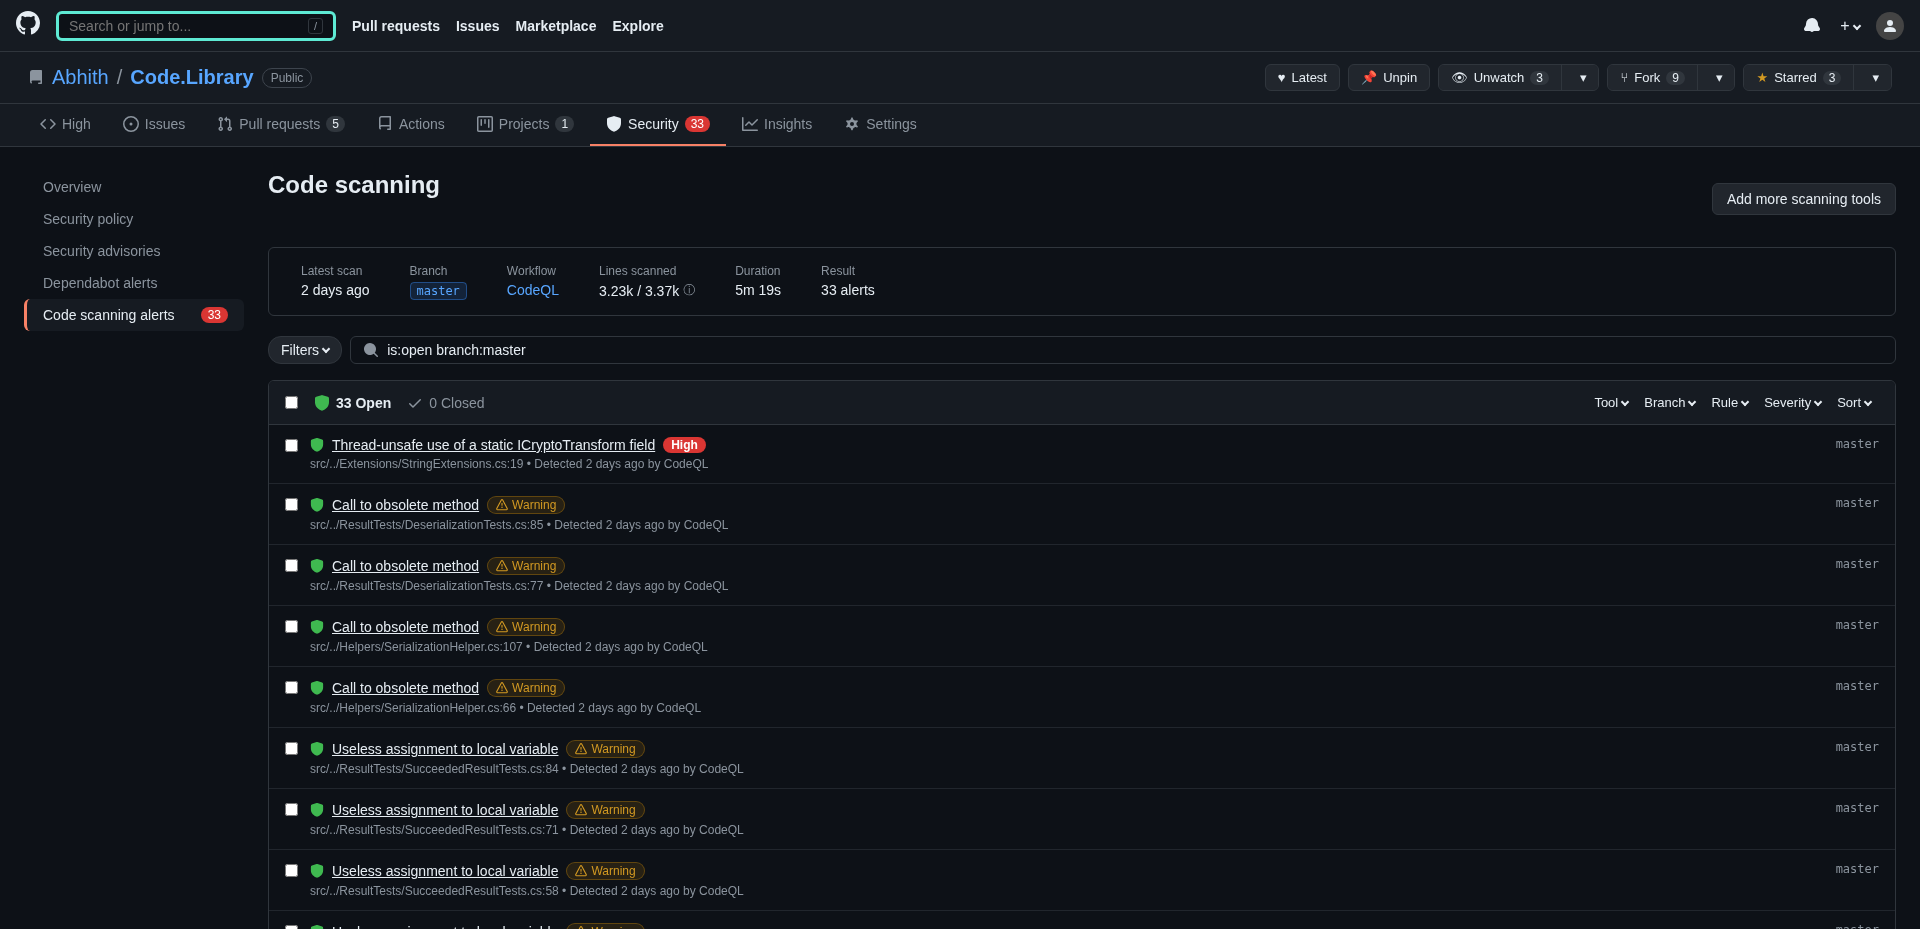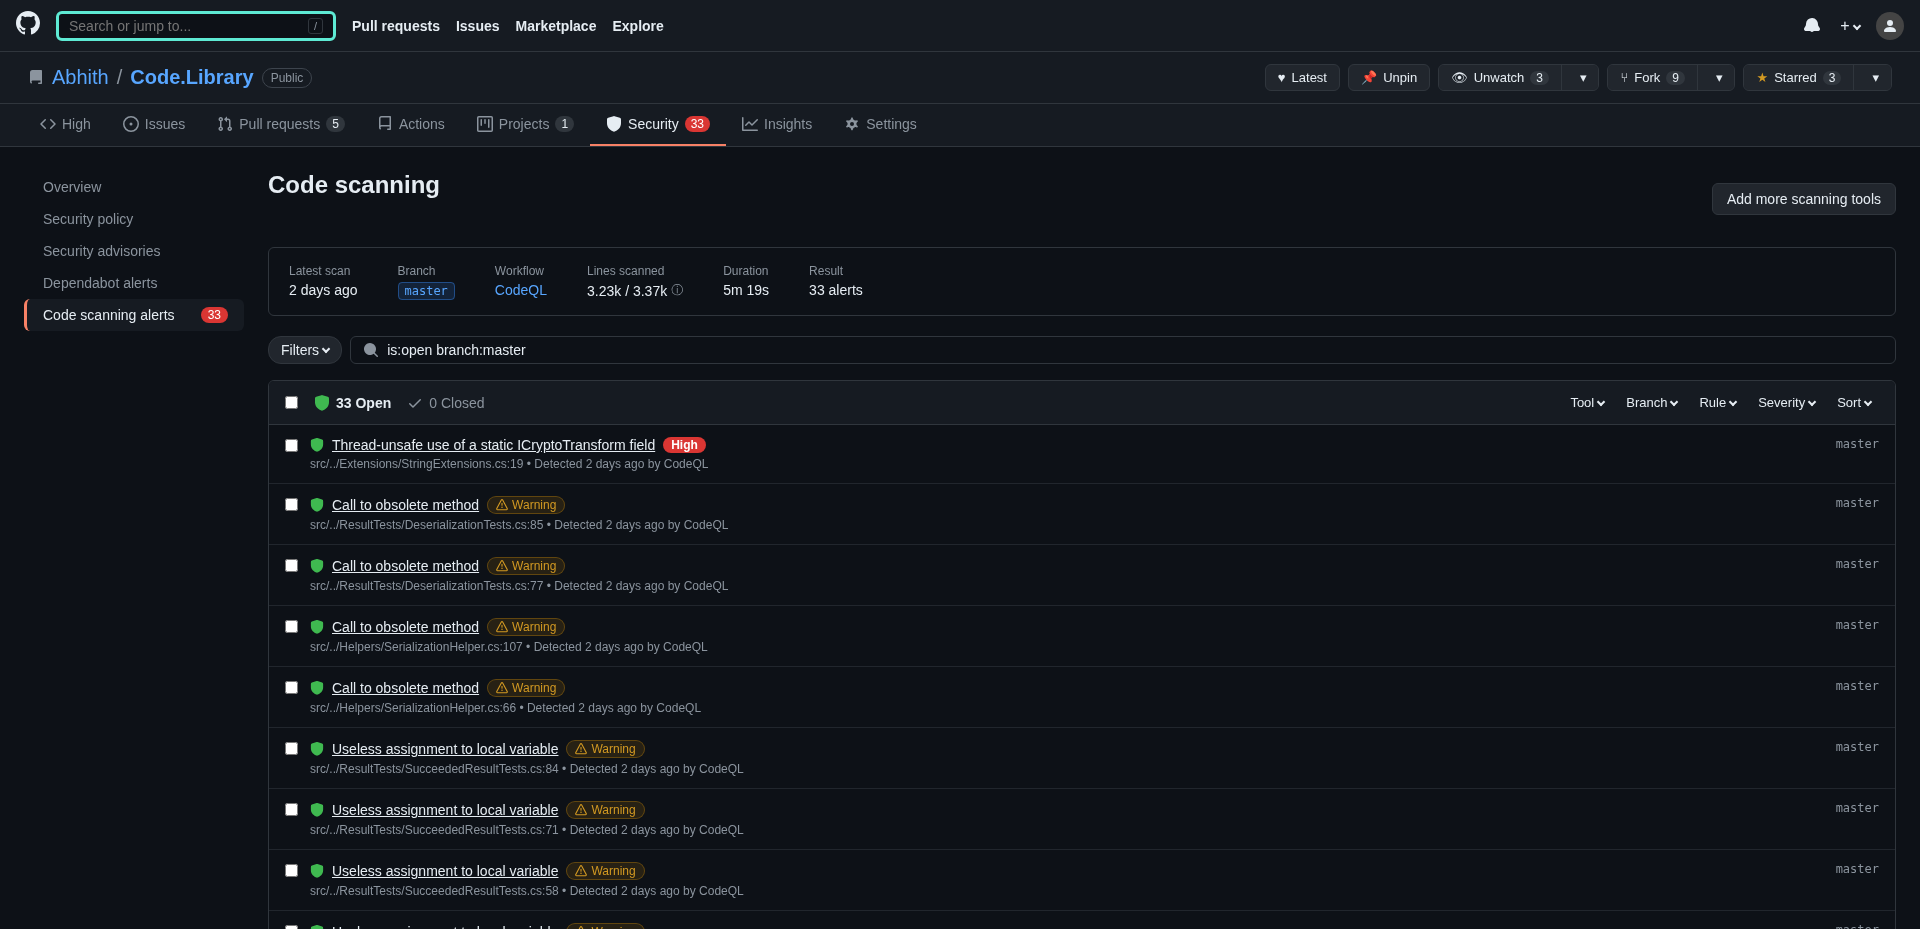--- a/index.html
+++ b/index.html
@@ -43,41 +43,41 @@
     .sidebar-item { display: block; padding: 8px 16px; border-radius: 6px; color: #8b949e; text-decoration: none; font-size: 14px; cursor: pointer; border-left: 3px solid transparent; display: flex; align-items: center; justify-content: space-between; }
     .sidebar-item.active { background: #161b22; color: #e6edf3; border-left-color: #f78166; }
     .sidebar-badge { background: #da3633; color: #fff; border-radius: 20px; padding: 1px 7px; font-size: 12px; }
 
     
     .content { flex: 1; }
     .page-title { font-size: 24px; font-weight: 600; color: #e6edf3; margin-bottom: 28px; }
     .add-scanning-btn { background: #21262d; border: 1px solid #30363d; border-radius: 6px; color: #e6edf3; padding: 7px 14px; cursor: pointer; font-size: 14px; float: right; margin-top: -40px; }
 
     
-    .scan-info-box { border: 1px solid #30363d; border-radius: 6px; padding: 16px 20px; margin-bottom: 20px; display: flex; gap: 40px; }
+    .scan-info-box { border: 1px solid #30363d; border-radius: 6px; padding: 16px 32px; margin-bottom: 20px; display: flex; gap: 40px; }
     .scan-info-item label { color: #8b949e; font-size: 12px; display: block; margin-bottom: 4px; }
     .scan-info-item .value { color: #e6edf3; font-size: 14px; }
     .branch-tag { background: rgba(56,139,253,0.15); color: #58a6ff; border: 1px solid rgba(56,139,253,0.4); border-radius: 4px; padding: 1px 6px; font-size: 12px; font-family: monospace; }
     .workflow-link { color: #58a6ff; text-decoration: none; }
     .lines-info { display: flex; align-items: center; gap: 4px; }
     .info-icon { color: #8b949e; cursor: pointer; font-size: 12px; }
 
     
     .filters-row { display: flex; align-items: center; gap: 8px; margin-bottom: 16px; }
     .filter-btn { background: #21262d; border: 1px solid #30363d; border-radius: 13px; padding: 5px 12px; color: #e6edf3; cursor: pointer; font-size: 14px; display: flex; align-items: center; gap: 4px; }
     .search-filter { flex: 1; background: #0d1117; border: 1px solid #30363d; border-radius: 6px; padding: 5px 12px; color: #e6edf3; font-size: 14px; display: flex; align-items: center; gap: 8px; }
     .search-filter input { background: transparent; border: none; outline: none; color: #e6edf3; font-size: 14px; flex: 1; }
 
     
     .alerts-container { border: 1px solid #30363d; border-radius: 6px; overflow: hidden; }
     .alerts-header { background: #161b22; padding: 10px 16px; display: flex; align-items: center; justify-content: space-between; border-bottom: 1px solid #30363d; }
     .alerts-header-left { display: flex; align-items: center; gap: 16px; }
     .open-count { display: flex; align-items: center; gap: 6px; font-size: 14px; font-weight: 600; color: #e6edf3; }
     .closed-count { display: flex; align-items: center; gap: 6px; font-size: 14px; color: #8b949e; cursor: pointer; }
-    .alerts-header-right { display: flex; gap: 6px; }
+    .alerts-header-right { display: flex; gap: 0; }
     .sort-btn { background: none; border: none; color: #e6edf3; cursor: pointer; font-size: 13px; padding: 4px 8px; display: flex; align-items: center; gap: 4px; }
 
     
     .alert-row { padding: 12px 16px; border-bottom: 1px solid #21262d; display: flex; align-items: flex-start; gap: 12px; background: #0d1117; }
     .alert-row:last-child { border-bottom: none; }
     .alert-checkbox { margin-top: 2px; accent-color: #58a6ff; cursor: pointer; }
     .alert-content { flex: 1; }
     .alert-title { display: flex; align-items: center; gap: 8px; margin-bottom: 4px; }
     .alert-name { color: #e6edf3; font-size: 14px; font-weight: 500; cursor: pointer; }
     .badge-high { background: #da3633; color: #fff; border-radius: 20px; padding: 1px 8px; font-size: 12px; font-weight: 600; }

